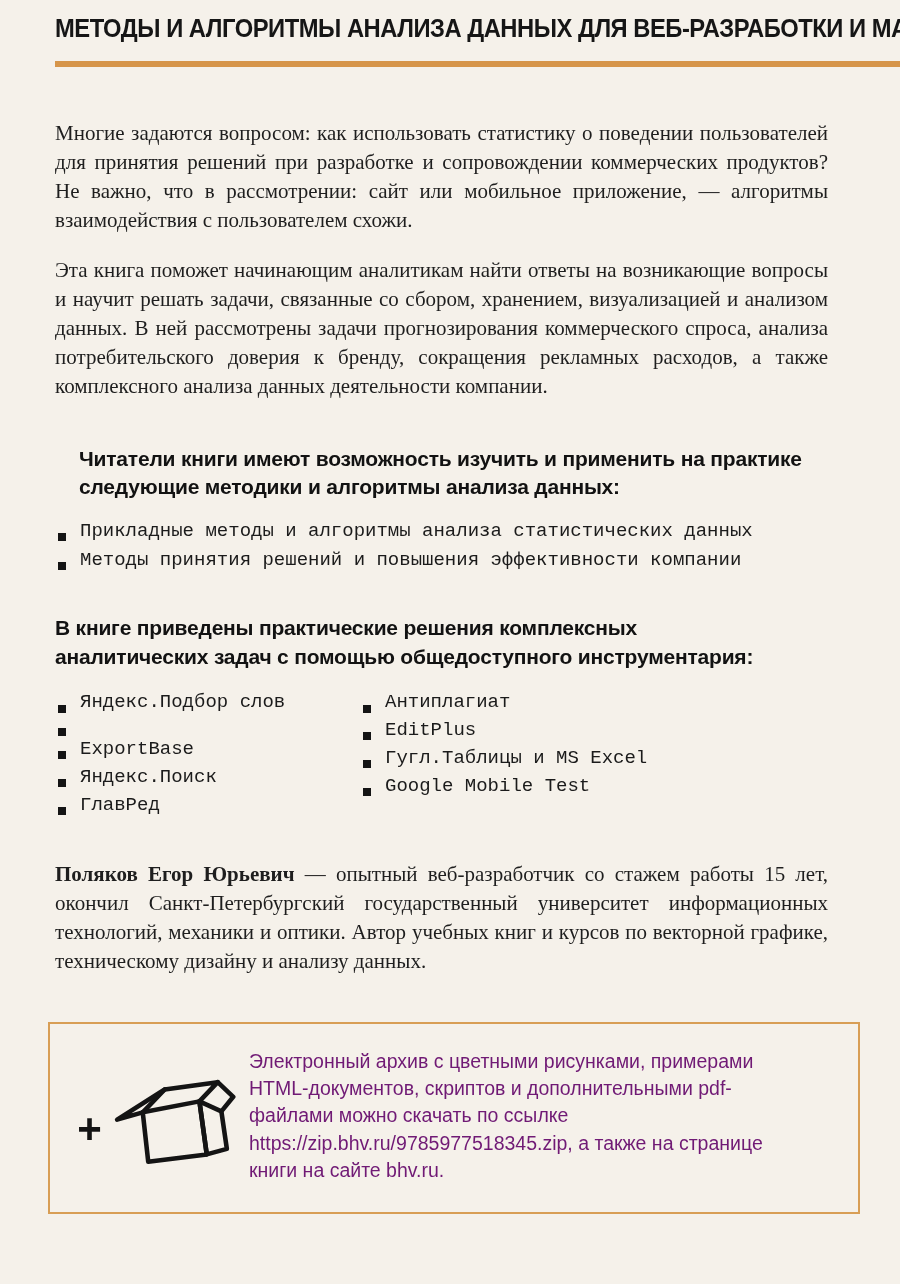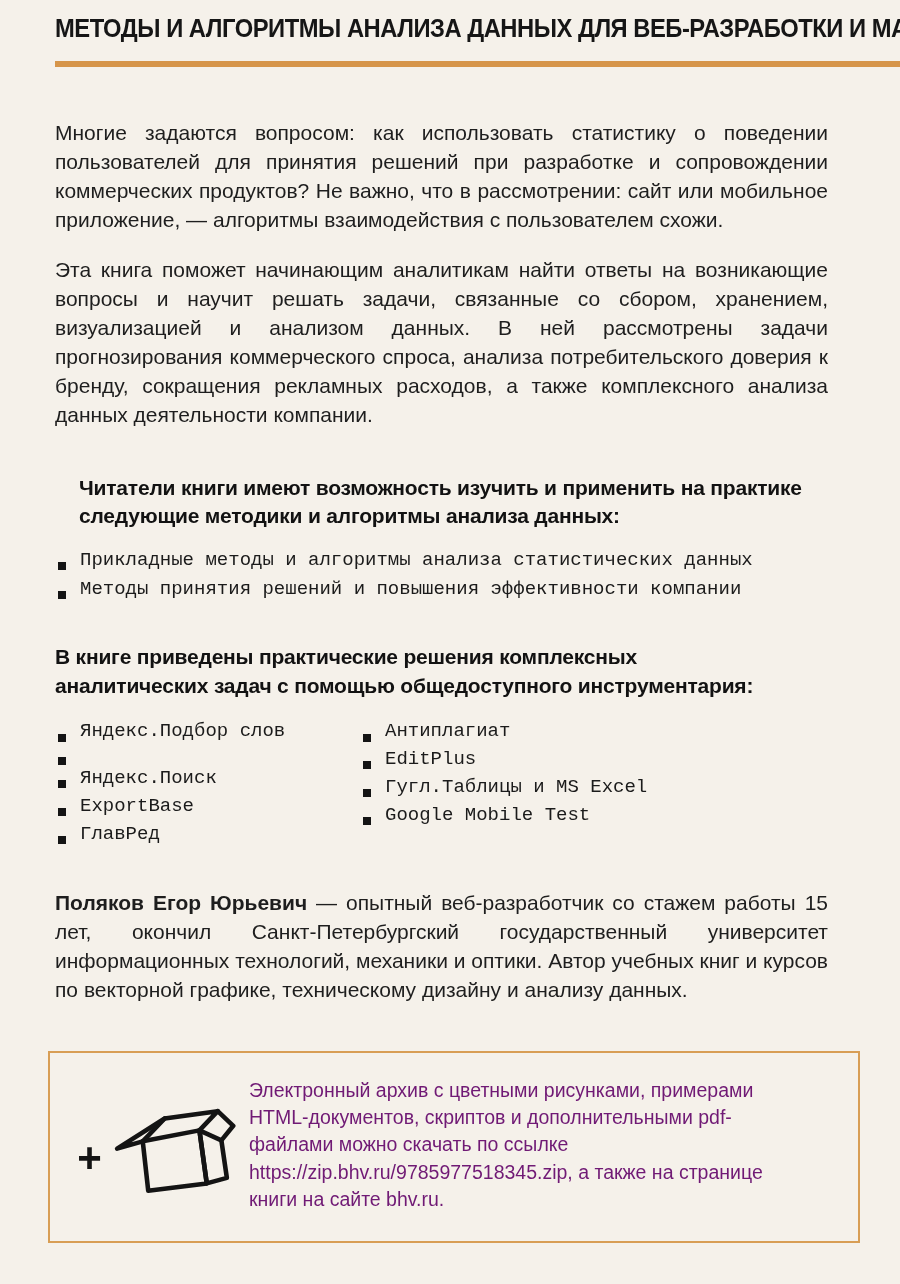--- a/index.html
+++ b/index.html
@@ -15,21 +15,21 @@
     margin:14px 0 0 55px;
     font-size:25px;font-weight:bold;letter-spacing:-0.5px;
     white-space:nowrap;
     transform:scaleX(0.95);transform-origin:left center;
     color:#161616;
   }
   .rule{height:6px;background:#d6954a;margin:18px 0 0 55px;}
   .content{margin:0 72px 0 55px;}
   .para{
     font-size:21px;line-height:1.38;text-align:justify;
-    margin:0;color:#1e1e1e;
+    margin:0;color:#1e1e1e;font-family:Liberation Serif, serif;
   }
   .para.first{margin-top:52px;}
   .para.second{margin-top:21px;}
   .heading{
     font-size:21px;font-weight:bold;line-height:1.35;margin:0;color:#121212;
     letter-spacing:-0.2px;
   }
   .heading.h1{margin-top:44px;margin-right:-40px;margin-left:24px;}
   .heading.h2{margin-top:40px;max-width:715px;}
   .bullets{margin-top:16px;}
@@ -85,25 +85,25 @@
     <div class="col-left">
       <div class="bullet-row">
           <span class="sq"></span>
           <span>Яндекс.Подбор слов</span>
         </div>
       <div class="bullet-row">
           <span class="sq"></span>
         </div>
       <div class="bullet-row">
           <span class="sq"></span>
-          <span>Яндекс.Поиск</span>
+          <span>ExportBase</span>
         </div>
       <div class="bullet-row">
           <span class="sq"></span>
-          <span>ExportBase</span>
+          <span>Яндекс.Поиск</span>
         </div>
       <div class="bullet-row">
           <span class="sq"></span>
           <span>ГлавРед</span>
         </div>
     </div>
     <div class="col-right">
       <div class="bullet-row">
           <span class="sq"></span>
           <span>Антиплагиат</span>

